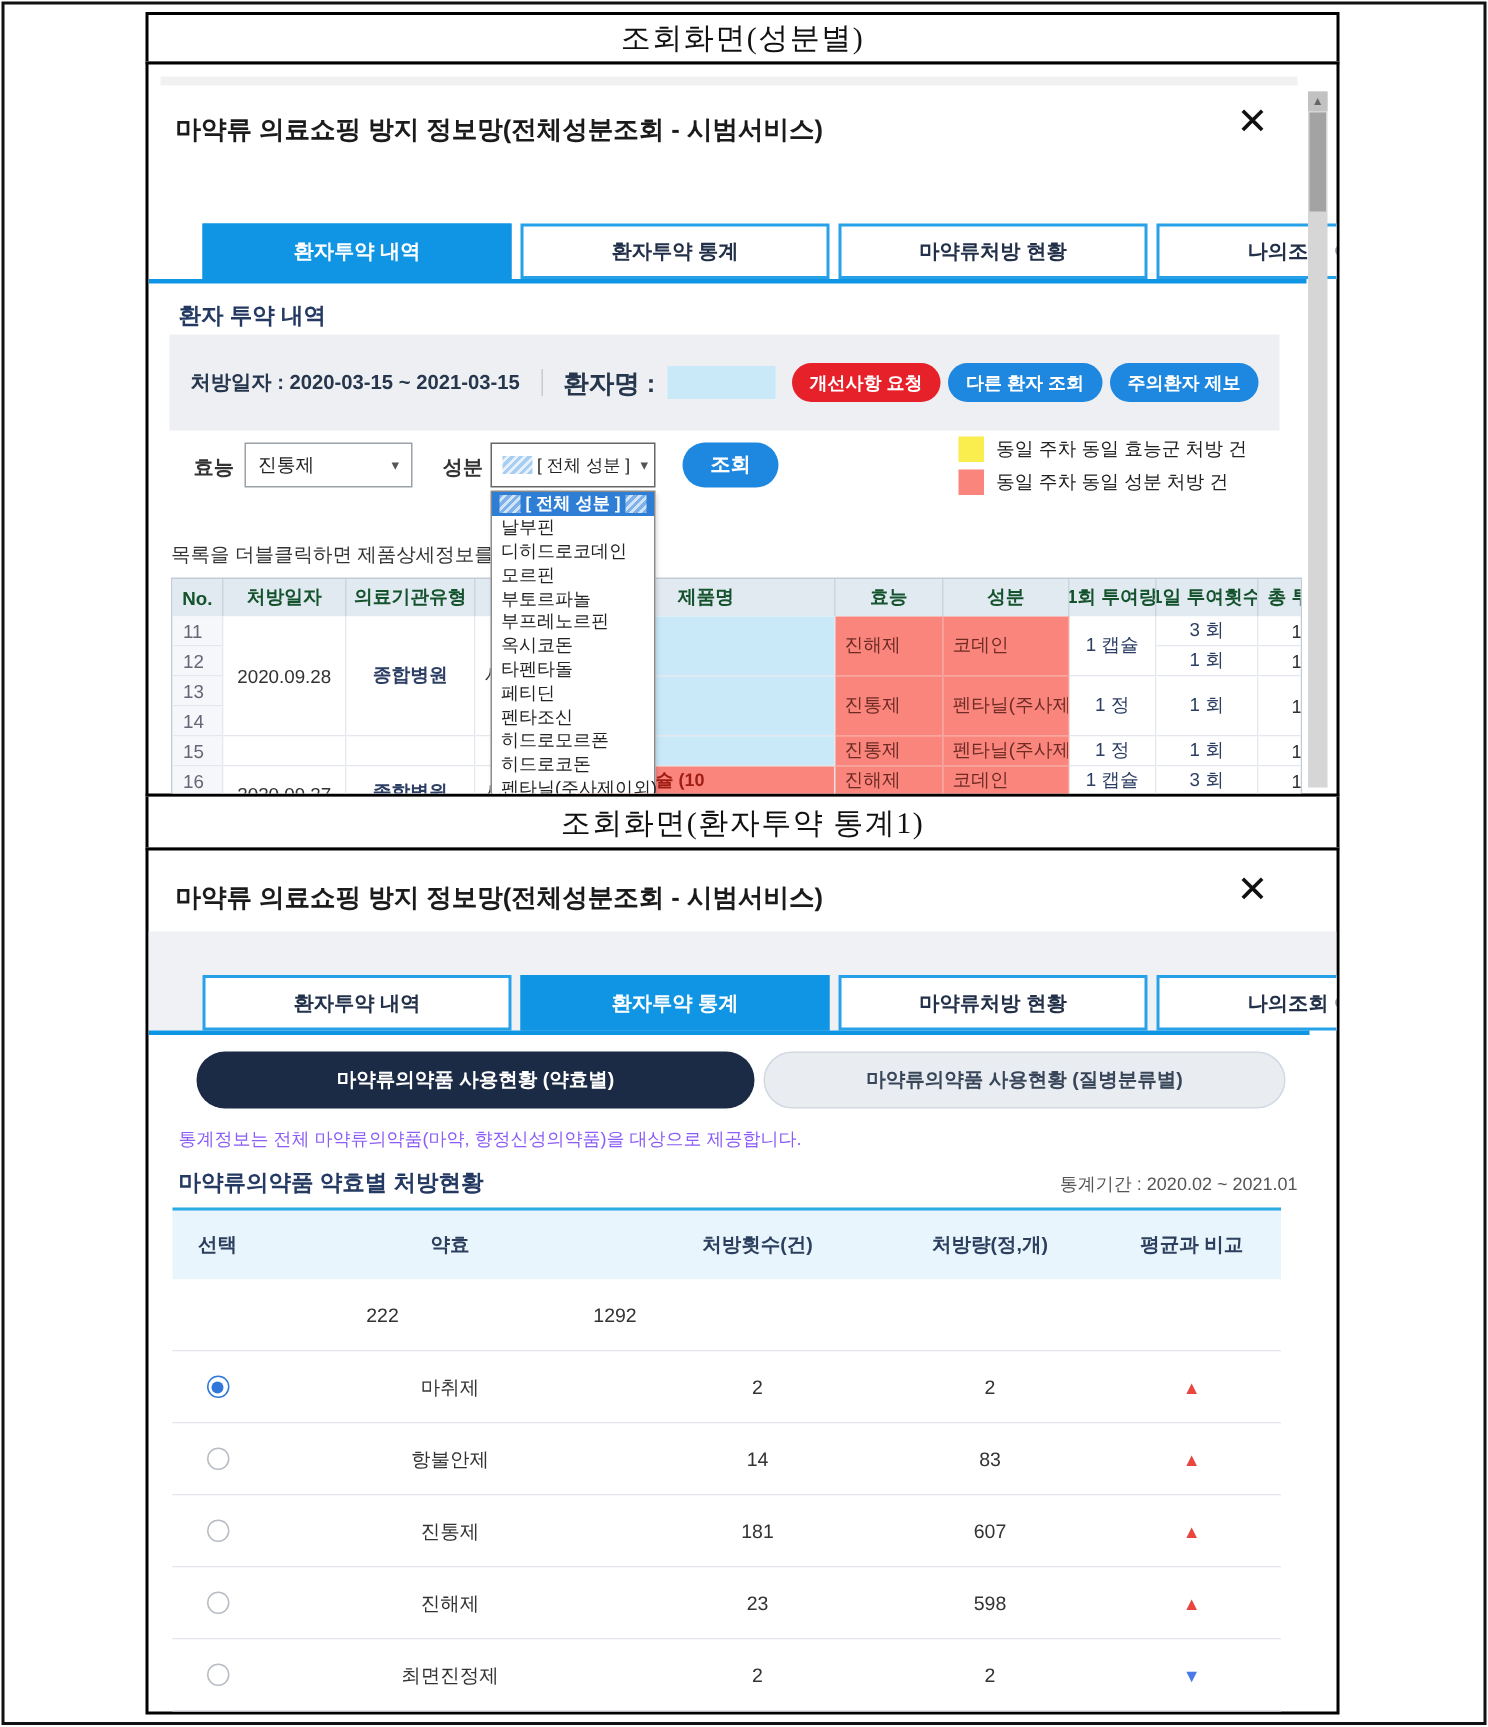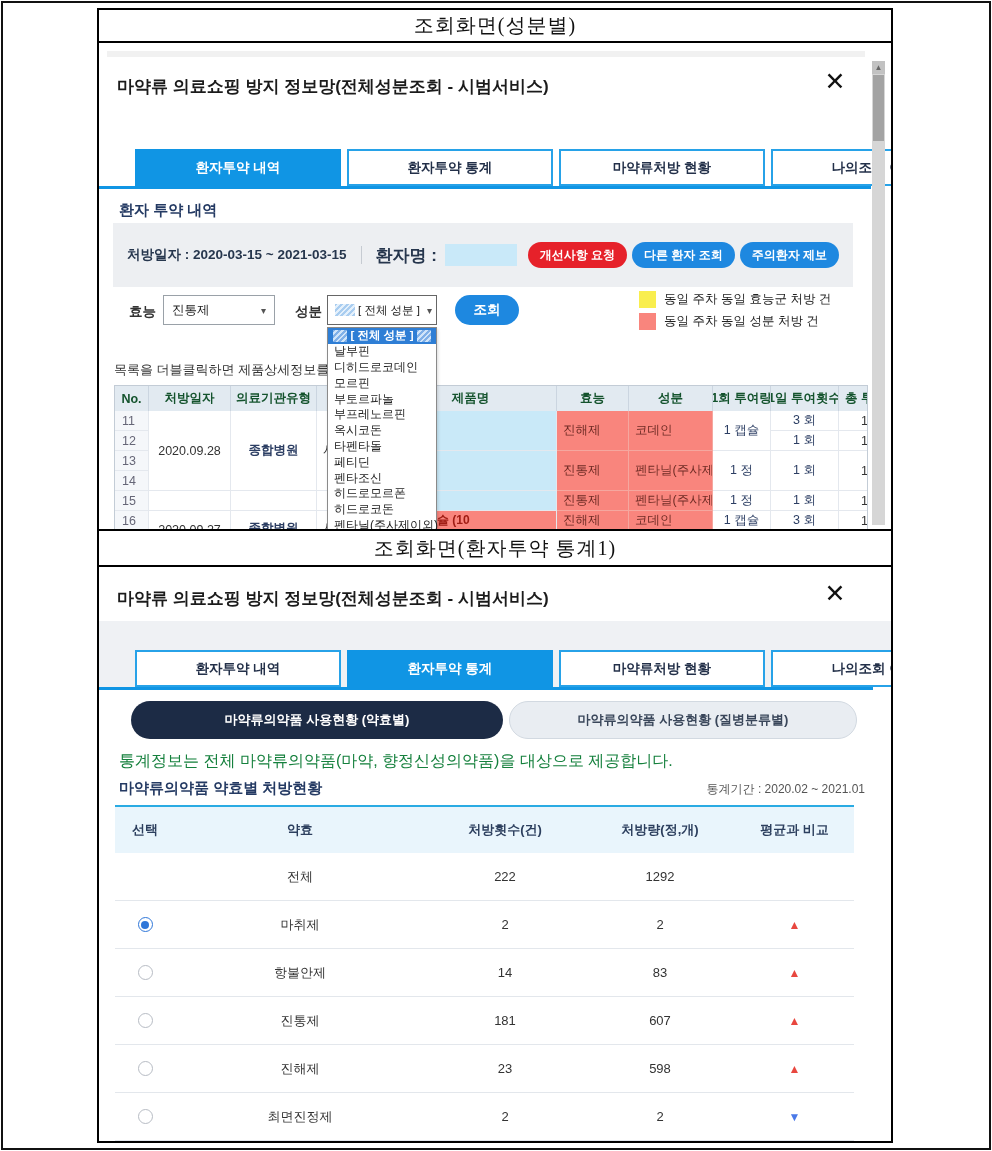--- a/index.html
+++ b/index.html
@@ -93,21 +93,21 @@
   .sbar .up { position:absolute; top:0; left:0; width:13px; height:13px; background:#c2c2c2; color:#666;
     font-size:8px; line-height:13px; text-align:center; }
   .sbar .thumb { position:absolute; top:14px; left:1px; width:11px; height:66px; background:#a3a3a3; }
 
   
   .band { position:absolute; left:0; width:100%; background:#eff1f4; }
   .pill-toggle { position:absolute; height:38px; border-radius:19px; display:flex; align-items:center; justify-content:center;
     font-size:13px; font-weight:700; cursor:pointer; }
   .pt-dark { background:#1c2b45; color:#fff; }
   .pt-light { background:#e9edf2; color:#39465a; border:1px solid #d2d9e1; }
-  .note { position:absolute; left:20px; font-size:16px; color:#15803d; }
+  .note { position:absolute; left:20px; font-size:12px; color:#8b5cf6; }
   .period { position:absolute; right:26px; font-size:12px; color:#555; }
 
   .t2 { position:absolute; left:16px; top:238px; width:739px; }
   .t2-head { display:flex; border-top:2px solid #2aabe3; background:#e9f5fc; height:48px; }
   .t2-head .hc2 { display:flex; align-items:center; justify-content:center; font-size:13px; font-weight:700; color:#2c3f5e; }
   .t2 .col1{width:60px;} .t2 .col2{width:250px;} .t2 .col3{width:160px;} .t2 .col4{width:150px;} .t2 .col5{width:119px;}
   .t2-row { display:flex; height:48px; border-bottom:1px solid #e3e7ec; background:#fff; }
   .t2-row .bc { display:flex; align-items:center; justify-content:center; font-size:13px; color:#333; }
   .radio { width:15px; height:15px; border-radius:50%; border:1.5px solid #b7bcc4; background:#fff; cursor:pointer; position:relative; }
   .radio.sel { border:1.5px solid #2f77d9; }
@@ -305,21 +305,20 @@
         <div class="t2-head">
           <div class="hc2 col1">선택</div>
           <div class="hc2 col2">약효</div>
           <div class="hc2 col3">처방횟수(건)</div>
           <div class="hc2 col4">처방량(정,개)</div>
           <div class="hc2 col5">평균과 비교</div>
         </div>
 
         <div class="t2-row">
           <div class="bc col1"></div>
-          <div class="bc col2">전체</div>
           <div class="bc col3">222</div>
           <div class="bc col4">1292</div>
           <div class="bc col5"></div>
         </div>
         <div class="t2-row">
           <div class="bc col1">
               <span class="radio sel"></span>
             </div>
           <div class="bc col2">마취제</div>
           <div class="bc col3">2</div>

